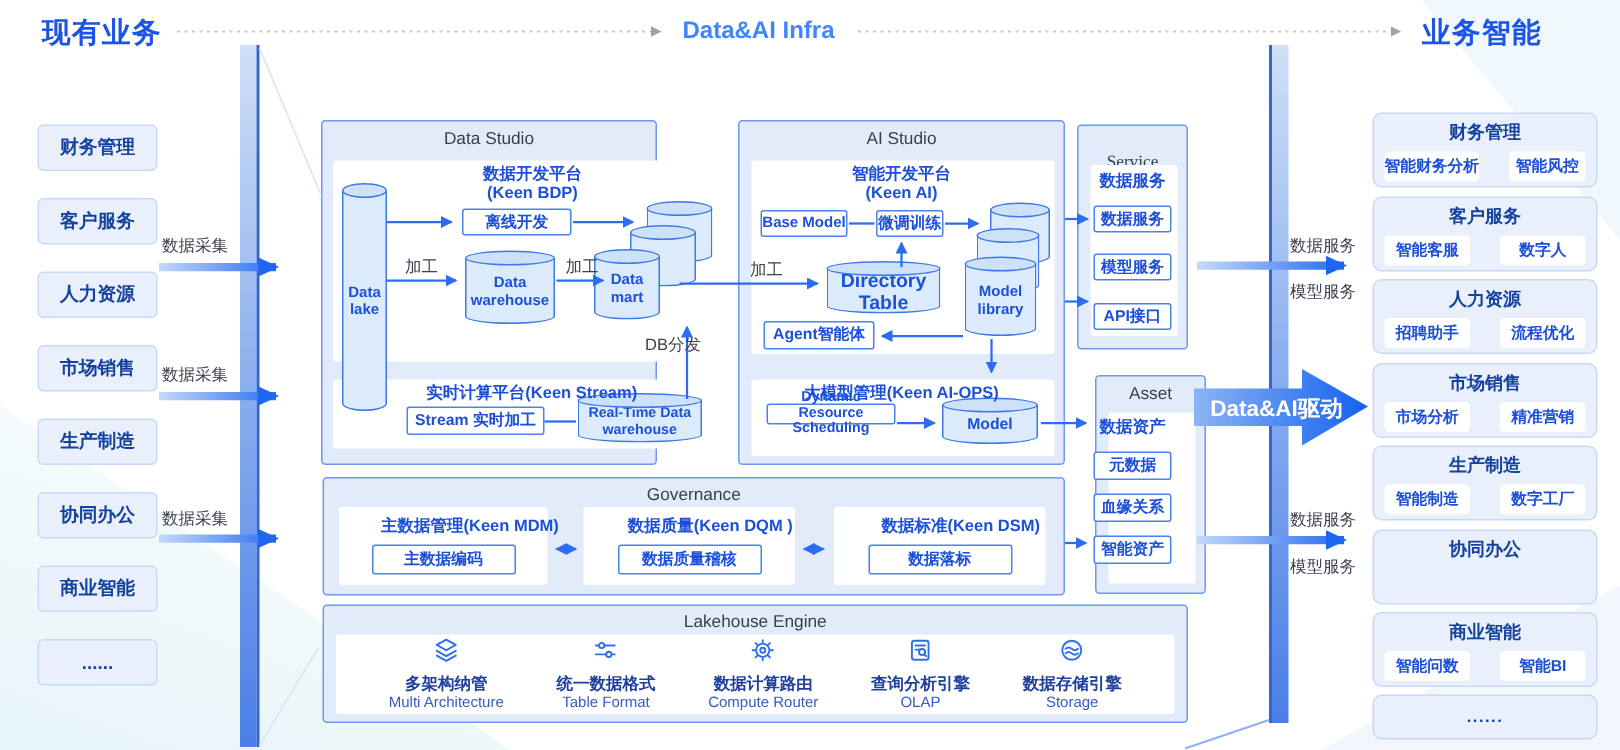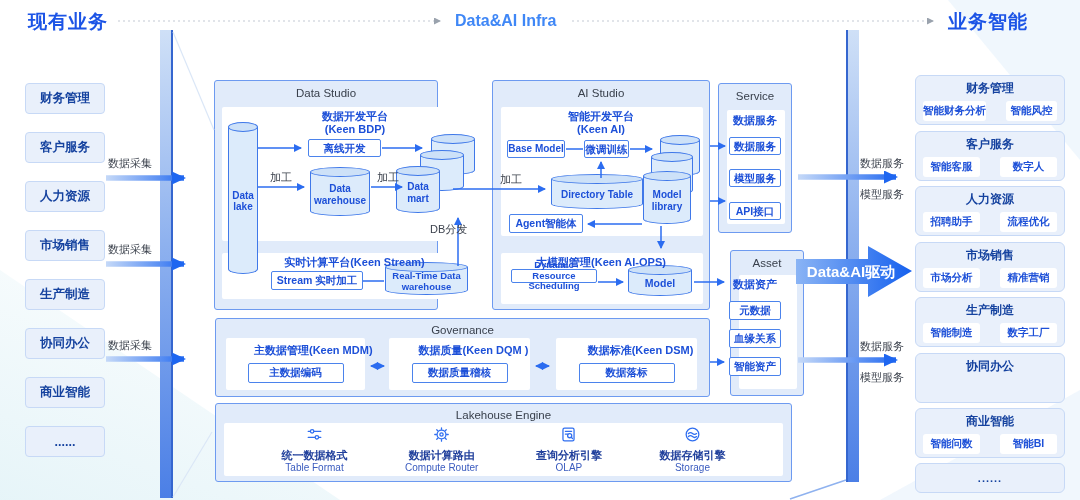--- a/index.html
+++ b/index.html
@@ -119,32 +119,32 @@
     <div class="ptitle" style="top:6px;">AI Studio</div>
     <div class="inner" style="left:8px;top:26px;width:202px;height:129px;"></div>
     <div class="inner" style="left:8px;top:172px;width:202px;height:51px;"></div>
   </div>
   <div class="bluehead" style="left:531px;top:110px;width:140px;">智能开发平台</div>
   <div class="bluehead" style="left:531px;top:123px;width:140px;">(Keen AI)</div>
   <div class="bluehead" style="left:500px;top:256px;width:202px;">大模型管理(Keen AI-OPS)</div>
 
   <div class="wbox" style="left:507px;top:140px;width:58px;height:18px;font-size:10px;">Base Model</div>
   <div class="wbox" style="left:584px;top:140px;width:45px;height:18px;">微调训练</div>
-  <div class="cyl" style="left:551px;top:179px;width:92px;height:30px;font-size:10px;">Directory Table</div>
+  <div class="cyl" style="left:551px;top:179px;width:76px;height:30px;font-size:13px;">Directory Table</div>
 
   <div class="cyl" style="left:660px;top:140px;width:40px;height:36px;"></div>
   <div class="cyl" style="left:651px;top:157px;width:42px;height:38px;"></div>
   <div class="cyl" style="left:643px;top:176px;width:48px;height:48px;font-size:10px;">Model library</div>
   <div class="wbox" style="left:509px;top:214px;width:74px;height:19px;">Agent智能体</div>
 
   <div class="wbox" style="left:511px;top:269px;width:86px;height:14px;font-size:9.5px;">Dynamic Resource Scheduling</div>
   <div class="cyl" style="left:628px;top:270px;width:64px;height:26px;">Model</div>
 
   <div class="panel" style="left:718px;top:83px;width:74px;height:150px;">
-    <div class="ptitle" style="top:6px;">Service</div>
+    <div class="ptitle" style="top:18px;font-family:Liberation Serif, serif;">Service</div>
     <div class="inner" style="left:8px;top:26px;width:58px;height:114px;"></div>
   </div>
   <div class="shead" style="left:718px;top:113px;">数据服务</div>
   <div class="wbox" style="left:729px;top:137px;width:52px;height:18px;">数据服务</div>
   <div class="wbox" style="left:729px;top:169px;width:52px;height:18px;">模型服务</div>
   <div class="wbox" style="left:729px;top:202px;width:52px;height:18px;">API接口</div>
 
   <div class="panel" style="left:718px;top:250px;width:74px;height:146px;margin-left:12px;">
     <div class="ptitle" style="top:6px;">Asset</div>
     <div class="inner" style="left:8px;top:24px;width:58px;height:114px;"></div>
@@ -167,20 +167,29 @@
   </div>
   <div class="ggroup" style="left:556px;width:141px;">
     <div class="ghead">数据标准(Keen DSM)</div>
     <div class="gbox">数据落标</div>
   </div>
 
   <div class="panel" style="left:215px;top:403px;width:577px;height:79px;">
     <div class="ptitle" style="top:5px;">Lakehouse Engine</div>
   </div>
   <div class="lh-inner">
+    <div class="lh-item">
+      <svg class="lh-icon" viewBox="0 0 24 24">
+        <path d="M12 3l8 4.5-8 4.5-8-4.5z"></path>
+          <path d="M4 12.5l8 4.5 8-4.5"></path>
+          <path d="M4 16.5l8 4.5 8-4.5"></path>
+      </svg>
+      <div class="lh-zh">多架构纳管</div>
+      <div class="lh-en">Multi Architecture</div>
+    </div>
     <div class="lh-item">
       <svg class="lh-icon" viewBox="0 0 24 24">
         <line x1="4" y1="8" x2="20" y2="8"></line>
           <circle cx="9" cy="8" r="2.2" fill="#fff"></circle>
         <line x1="4" y1="15.5" x2="20" y2="15.5"></line>
           <circle cx="15" cy="15.5" r="2.2" fill="#fff"></circle>
       </svg>
       <div class="lh-zh">统一数据格式</div>
       <div class="lh-en">Table Format</div>
     </div>

